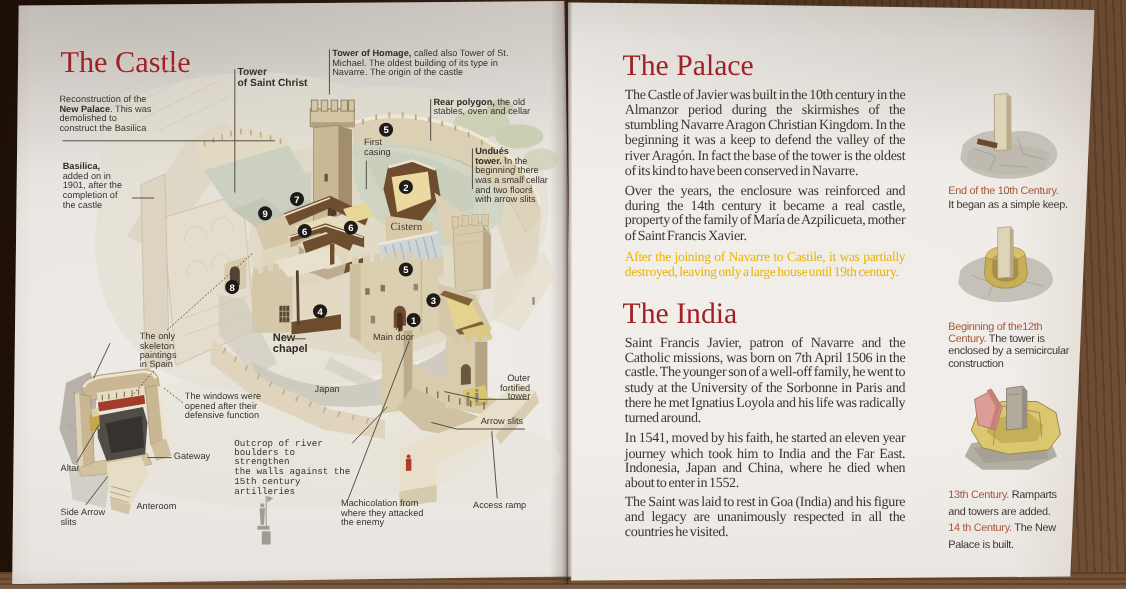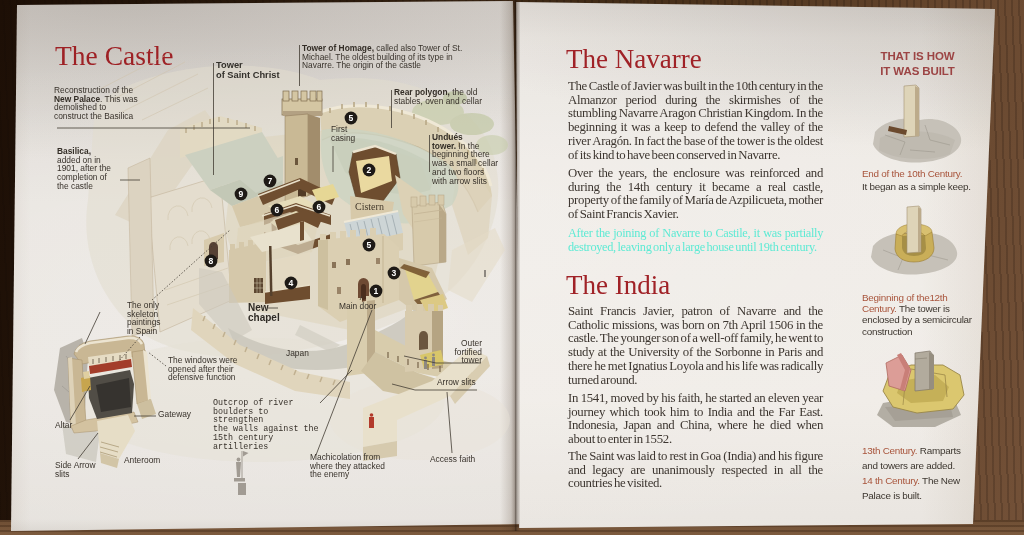--- a/index.html
+++ b/index.html
@@ -510,47 +510,46 @@
   <div class="lbl" style="left:339px;top:302px;width:60px;">Main door</div>
 
   <div class="lbl" style="left:436px;top:339px;width:46px;text-align:right;">Outer<br>fortified<br>tower</div>
 
   <div class="lbl" style="left:437px;top:378px;width:46px;">Arrow slits</div>
 
   <div class="lbl" style="left:213px;top:399px;width:110px;font-family:Liberation Mono, monospace;">Outcrop of river<br>boulders to strengthen<br>the walls against the<br>15th century artilleries</div>
 
   <div class="lbl" style="left:278px;top:453px;width:100px;margin-left:32px;">Machicolation from<br>where they attacked<br>the enemy</div>
 
-  <div class="lbl" style="left:430px;top:455px;width:70px;">Access faith</div>
+  <div class="lbl" style="left:430px;top:455px;width:70px;">Access ramp</div>
 
   <div class="lbl" style="left:55px;top:421px;width:40px;">Altar</div>
 
   <div class="lbl" style="left:158px;top:410px;width:50px;">Gateway</div>
 
   <div class="lbl" style="left:124px;top:456px;width:60px;">Anteroom</div>
 
   <div class="lbl" style="left:55px;top:461px;width:60px;">Side Arrow<br>slits</div>
 
-  <div class="abs" style="left:566px;top:44px;font-family:'Liberation Serif',serif;font-size:27px;color:#a02227;">The Navarre</div>
+  <div class="abs" style="left:566px;top:44px;font-family:'Liberation Serif',serif;font-size:27px;color:#a02227;">The Palace</div>
 
   <div class="abs" style="left:568px;top:80px;width:255px;font-family:'Liberation Serif',serif;font-size:12.8px;line-height:13.7px;letter-spacing:-0.3px;word-spacing:-1.2px;color:#3d3630;text-align:justify;">The Castle of Javier was built in the 10th century in the Almanzor period during the skirmishes of the stumbling Navarre Aragon Christian Kingdom. In the beginning it was a keep to defend the valley of the river Aragón. In fact the base of the tower is the oldest of its kind to have been conserved in Navarre.</div>
 
   <div class="abs" style="left:568px;top:167px;width:255px;font-family:'Liberation Serif',serif;font-size:12.8px;line-height:13.7px;letter-spacing:-0.3px;word-spacing:-1.2px;color:#3d3630;text-align:justify;">Over the years, the enclosure was reinforced and during the 14th century it became a real castle, property of the family of María de Azpilicueta, mother of Saint Francis Xavier.</div>
 
-  <div class="abs" style="left:568px;top:227px;width:255px;font-family:'Liberation Serif',serif;font-size:12.3px;line-height:13.7px;letter-spacing:-0.3px;word-spacing:-1.2px;color:#5eead4;text-align:justify;">After the joining of Navarre to Castile, it was partially destroyed, leaving only a large house until 19th century.</div>
+  <div class="abs" style="left:568px;top:227px;width:255px;font-family:'Liberation Serif',serif;font-size:12.3px;line-height:13.7px;letter-spacing:-0.3px;word-spacing:-1.2px;color:#eab308;text-align:justify;">After the joining of Navarre to Castile, it was partially destroyed, leaving only a large house until 19th century.</div>
 
   <div class="abs" style="left:566px;top:270px;font-family:'Liberation Serif',serif;font-size:27px;color:#a02227;">The India</div>
 
   <div class="abs" style="left:568px;top:305px;width:255px;font-family:'Liberation Serif',serif;font-size:12.8px;line-height:13.7px;letter-spacing:-0.3px;word-spacing:-1.2px;color:#3d3630;text-align:justify;">Saint Francis Javier, patron of Navarre and the Catholic missions, was born on 7th April 1506 in the castle. The younger son of a well-off family, he went to study at the University of the Sorbonne in Paris and there he met Ignatius Loyola and his life was radically turned around.</div>
 
   <div class="abs" style="left:568px;top:392px;width:255px;font-family:'Liberation Serif',serif;font-size:12.8px;line-height:13.7px;letter-spacing:-0.3px;word-spacing:-1.2px;color:#3d3630;text-align:justify;">In 1541, moved by his faith, he started an eleven year journey which took him to India and the Far East. Indonesia, Japan and China, where he died when about to enter in 1552.</div>
 
   <div class="abs" style="left:568px;top:450px;width:255px;font-family:'Liberation Serif',serif;font-size:12.8px;line-height:13.7px;letter-spacing:-0.3px;word-spacing:-1.2px;color:#3d3630;text-align:justify;">The Saint was laid to rest in Goa (India) and his figure and legacy are unanimously respected in all the countries he visited.</div>
 
-  <div class="abs" style="left:855px;top:49px;width:125px;text-align:center;font-size:11.5px;line-height:15px;font-weight:bold;letter-spacing:-0.1px;color:#9c4444;">THAT IS HOW<br>IT WAS BUILT</div>
 
   <svg class="abs" style="left:855px;top:80px;" width="125" height="90" viewBox="0 0 125 90">
 
     <path d="M20,52 C30,40 50,36 65,40 C85,36 104,46 106,58 C108,70 92,80 70,82 C45,85 22,76 18,64 Z" fill="#c6c1b8"></path>
     <path d="M25,58 C40,50 80,48 100,60 L95,74 C75,82 40,80 24,70 Z" fill="#b4afa5" opacity="0.4"></path>
     <g stroke="#8e8980" stroke-width="0.6" fill="none" opacity="0.7">
       <path d="M30,55 L50,62 L45,75"></path>
         <path d="M70,45 L75,60 L95,65"></path>
         <path d="M55,70 L80,72"></path>
     </g>

